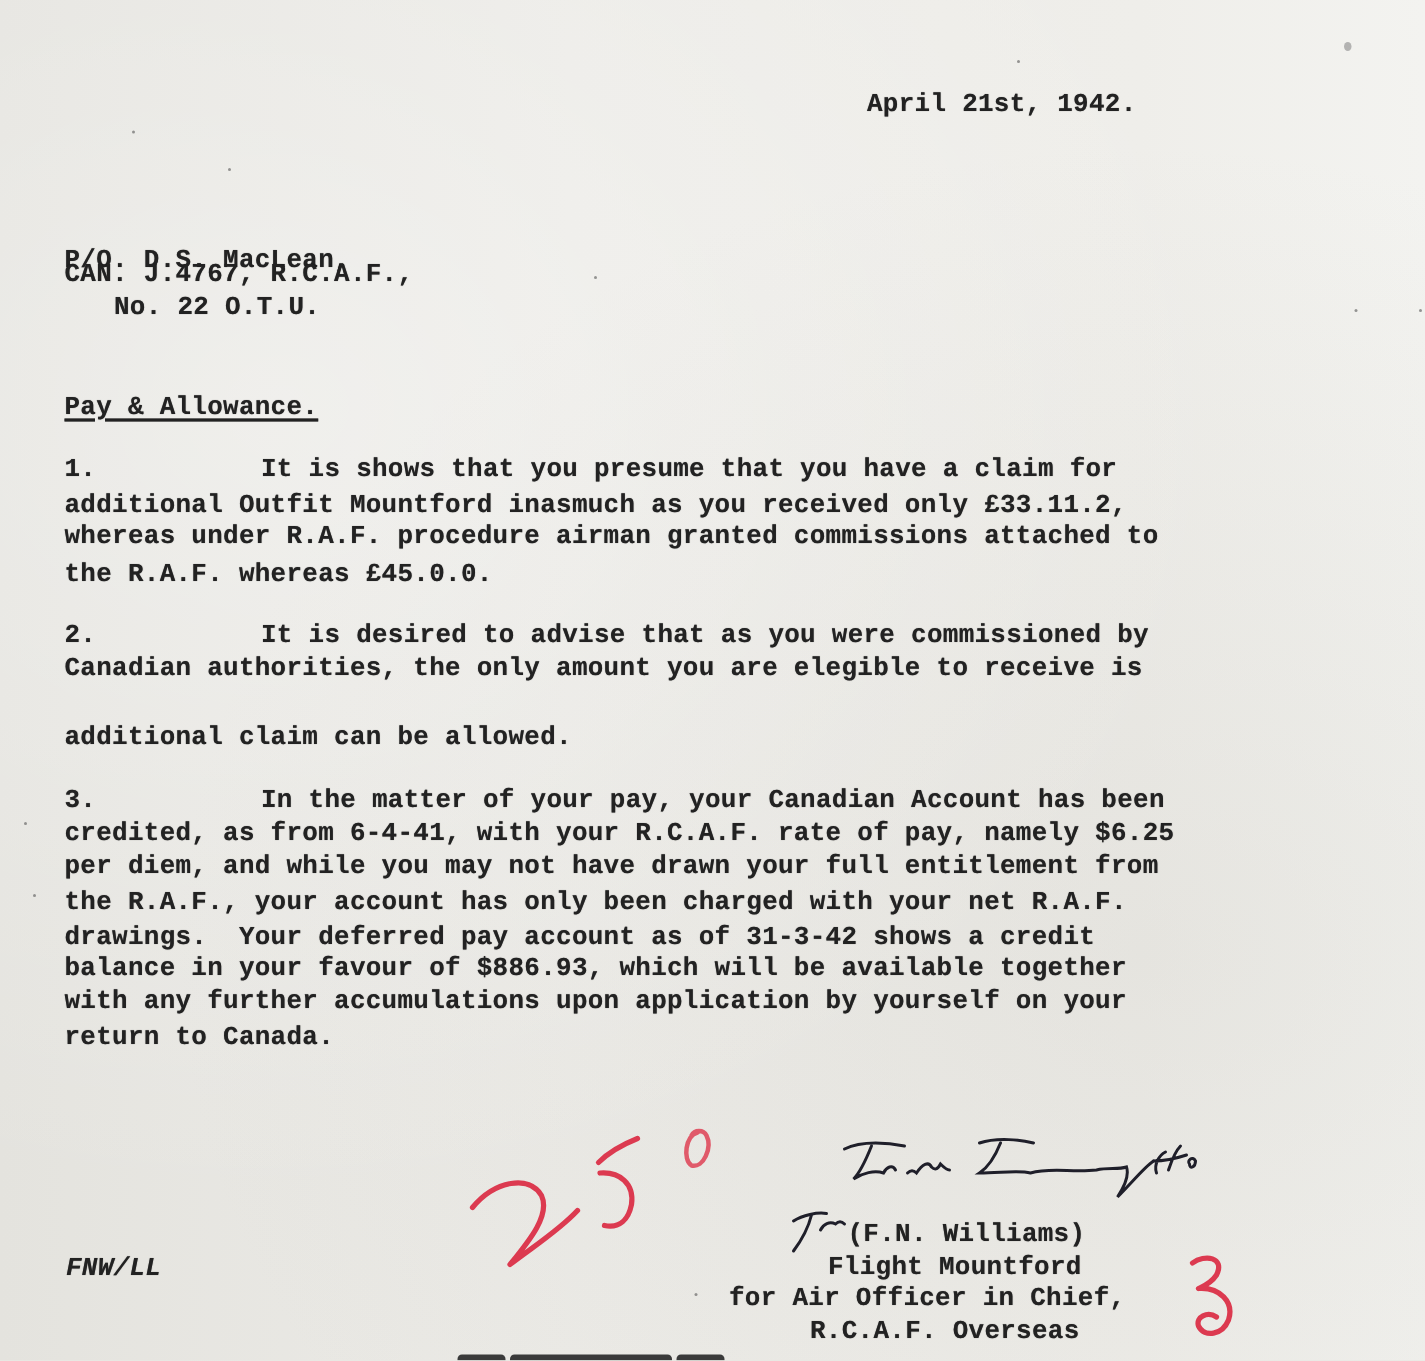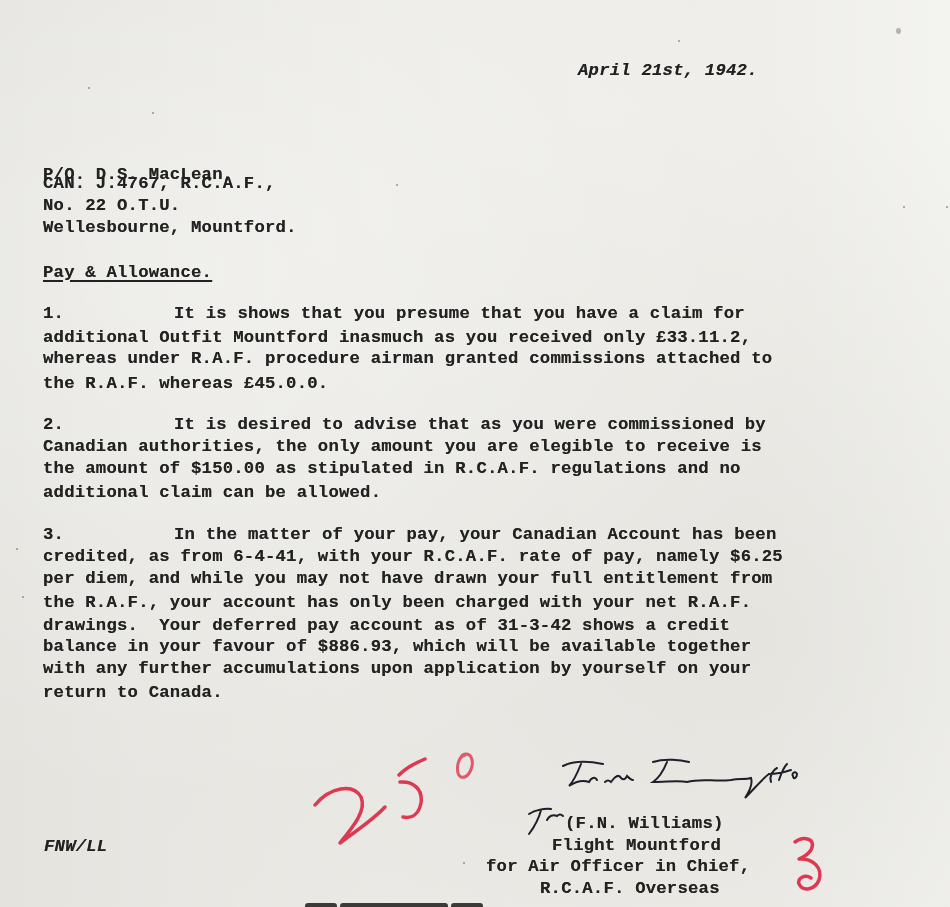--- a/index.html
+++ b/index.html
@@ -29,21 +29,21 @@
     font-size: 17.3px;
     font-weight: bold;
     color: #222;
     letter-spacing: 0.2px;
     white-space: pre;
     text-shadow: 0 0 0.6px rgba(0,0,0,0.55);
     line-height: 1;
   }
   .abs { position: absolute; }
   .line { position: absolute; left: 43px; }
-  .date { left: 578px; top: 62px; font-style: italic; }
+  .date { left: 578px; top: 62px; }
   .addr { left: 43px; }
   .heading {
     left: 43px; top: 264px;
     text-decoration: underline;
     text-decoration-thickness: 2px;
     text-underline-offset: 3px;
   }
   .ref { left: 44px; top: 838px; font-style: italic; }
   .handwriting-red {
     position: absolute;
@@ -82,35 +82,33 @@
   <div class="speck" style="left:22px;top:596px;"></div>
   <div class="speck" style="left:903px;top:206px;"></div>
   <div class="speck" style="left:946px;top:206px;"></div>
   <div class="speck" style="left:396px;top:184px;"></div>
   <div class="speck" style="left:463px;top:862px;"></div>
 
   <div class="abs typed date">April 21st, 1942.</div>
 
   <div class="abs typed addr" style="top:152px;margin-top:14px;">P/O. D.S. MacLean,</div>
   <div class="abs typed addr" style="top:175px;">CAN. J.4767, R.C.A.F.,</div>
-  <div class="abs typed addr" style="top:197px;">No. 22 O.T.U.</div>
-  <div class="abs typed addr" style="top:219px;">Wellesbourne, Mountford.</div>
+  <div class="abs typed addr" style="top:197px;margin-left:33px;">No. 22 O.T.U.</div>
 
   <div class="abs typed heading">Pay &amp; Allowance.</div>
 
   <div class="abs typed" style="left:43px;top:305px;">1.</div>
   <div class="abs typed" style="left:174px;top:305px;">It is shows that you presume that you have a claim for</div>
   <div class="abs typed line" style="top:329px;">additional Outfit Mountford inasmuch as you received only £33.11.2,</div>
   <div class="abs typed line" style="top:350px;">whereas under R.A.F. procedure airman granted commissions attached to</div>
   <div class="abs typed line" style="top:375px;">the R.A.F. whereas £45.0.0.</div>
 
   <div class="abs typed" style="left:43px;top:416px;">2.</div>
   <div class="abs typed" style="left:174px;top:416px;">It is desired to advise that as you were commissioned by</div>
   <div class="abs typed line" style="top:438px;">Canadian authorities, the only amount you are elegible to receive is</div>
-  <div class="abs typed line" style="top:460px;">the amount of $150.00 as stipulated in R.C.A.F. regulations and no</div>
   <div class="abs typed line" style="top:484px;">additional claim can be allowed.</div>
 
   <div class="abs typed" style="left:43px;top:526px;">3.</div>
   <div class="abs typed" style="left:174px;top:526px;">In the matter of your pay, your Canadian Account has been</div>
   <div class="abs typed line" style="top:548px;">credited, as from 6-4-41, with your R.C.A.F. rate of pay, namely $6.25</div>
   <div class="abs typed line" style="top:570px;">per diem, and while you may not have drawn your full entitlement from</div>
   <div class="abs typed line" style="top:594px;">the R.A.F., your account has only been charged with your net R.A.F.</div>
   <div class="abs typed line" style="top:617px;">drawings.  Your deferred pay account as of 31-3-42 shows a credit</div>
   <div class="abs typed line" style="top:638px;">balance in your favour of $886.93, which will be available together</div>
   <div class="abs typed line" style="top:660px;">with any further accumulations upon application by yourself on your</div>

